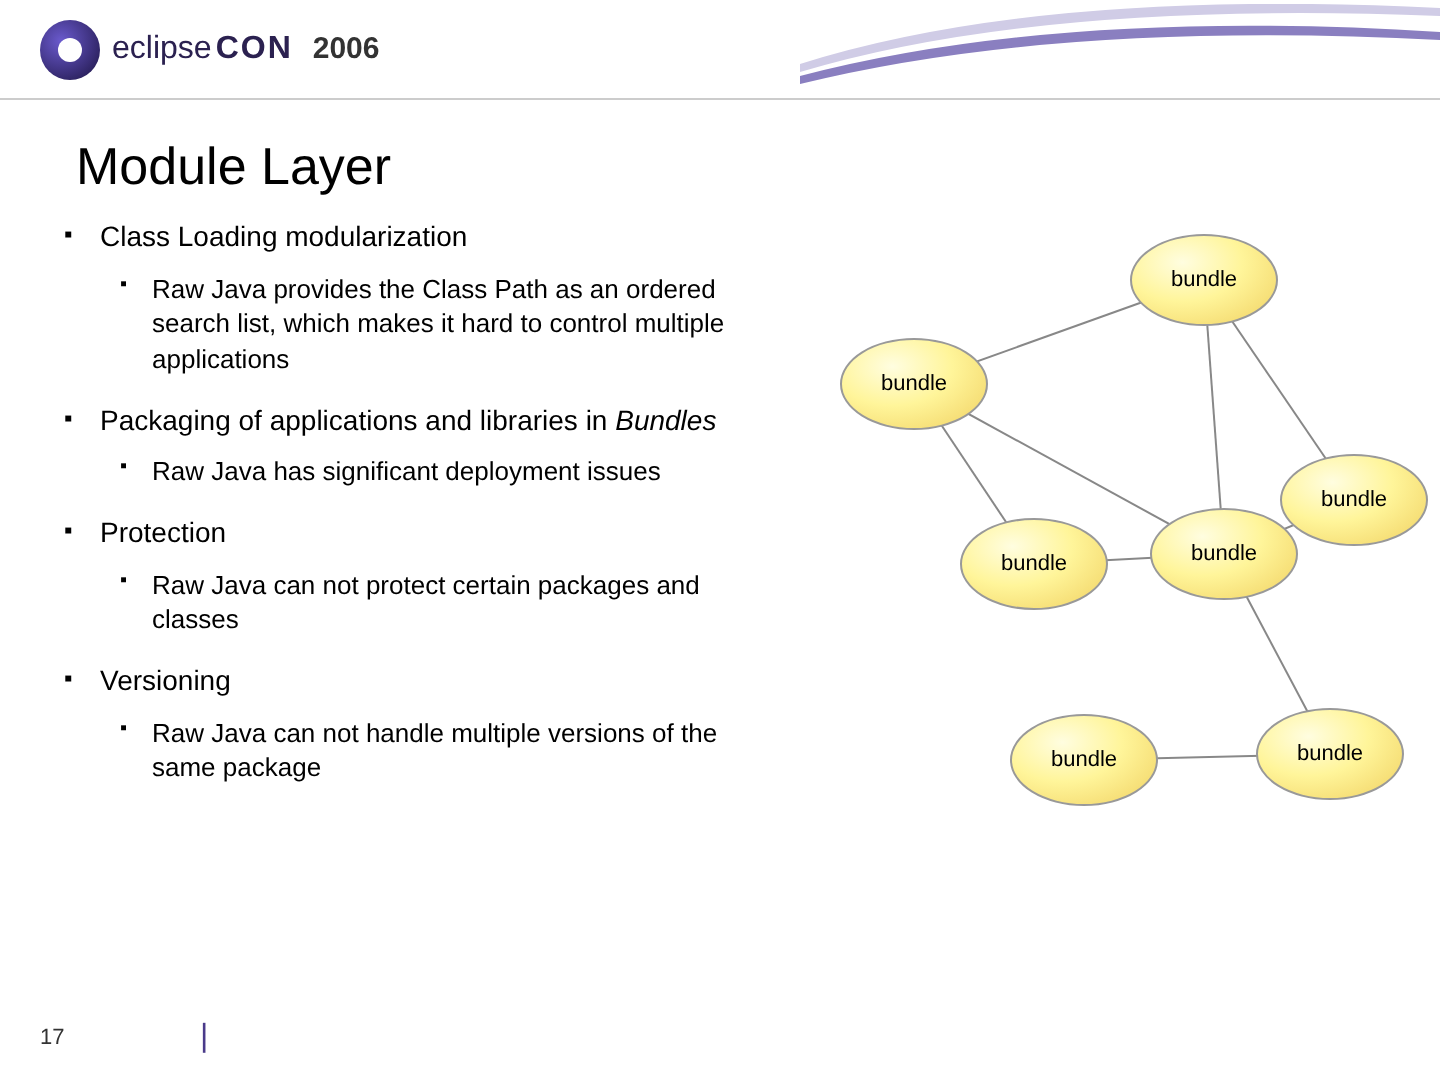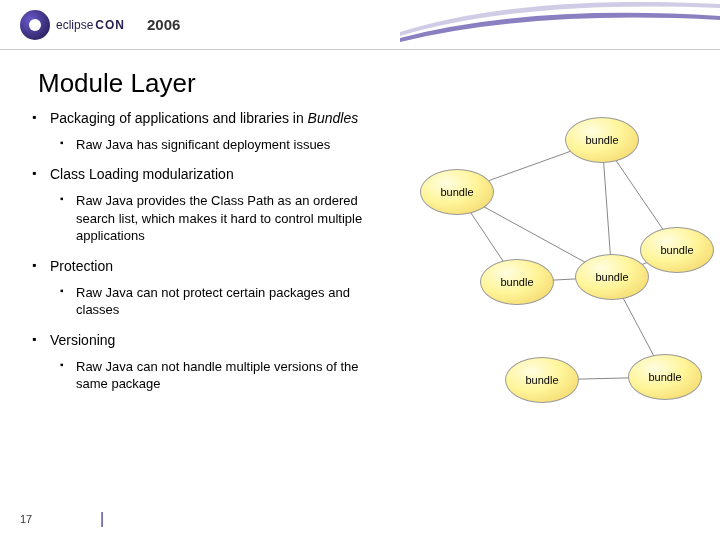--- a/index.html
+++ b/index.html
@@ -33,26 +33,26 @@
   }
   .logo-circle::after {
     content: '';
     position: absolute;
     top: 9px; left: 9px;
     width: 12px; height: 12px;
     background: #fff;
     border-radius: 50%;
   }
   .logo-text {
-    font-size: 12px;
+    font-size: 16px;
     font-weight: normal;
     color: #2b2150;
   }
   .logo-con { font-weight: bold; color: #2b2150; letter-spacing: 1px; }
-  .logo-year { font-size: 15px; color: #333; margin-left: 20px; font-weight: bold;}
+  .logo-year { font-size: 15px; color: #333; margin-left: 8px; font-weight: bold;}
   .swoosh {
     position: absolute;
     top: 2px;
     right: 0;
     width: 320px;
     height: 44px;
   }
   .swoosh svg { width: 100%; height: 100%; }
 
   .title {
@@ -170,29 +170,29 @@
     </svg>
   </div>
 </div>
 
 <div class="title">Module Layer</div>
 
 <div class="content">
   <div class="text-col">
     <ul class="main">
       <li>
+        <span>Class Loading modularization</span>
+        <ul class="sub">
+          <li>Raw Java provides the Class Path as an ordered search list, which makes it hard to control multiple applications</li>
+        </ul>
+      </li>
+      <li>
         <span>Packaging of applications and libraries in </span><span class="italic">Bundles</span>
         <ul class="sub">
           <li>Raw Java has significant deployment issues</li>
-        </ul>
-      </li>
-      <li>
-        <span>Class Loading modularization</span>
-        <ul class="sub">
-          <li>Raw Java provides the Class Path as an ordered search list, which makes it hard to control multiple applications</li>
         </ul>
       </li>
       <li>
         <span>Protection</span>
         <ul class="sub">
           <li>Raw Java can not protect certain packages and classes</li>
         </ul>
       </li>
       <li>
         <span>Versioning</span>

